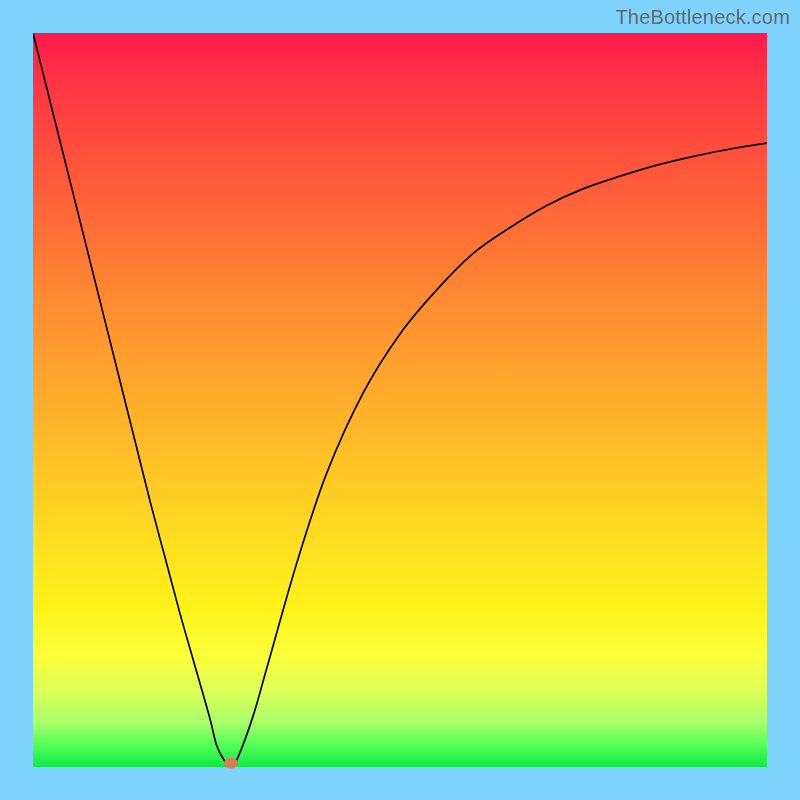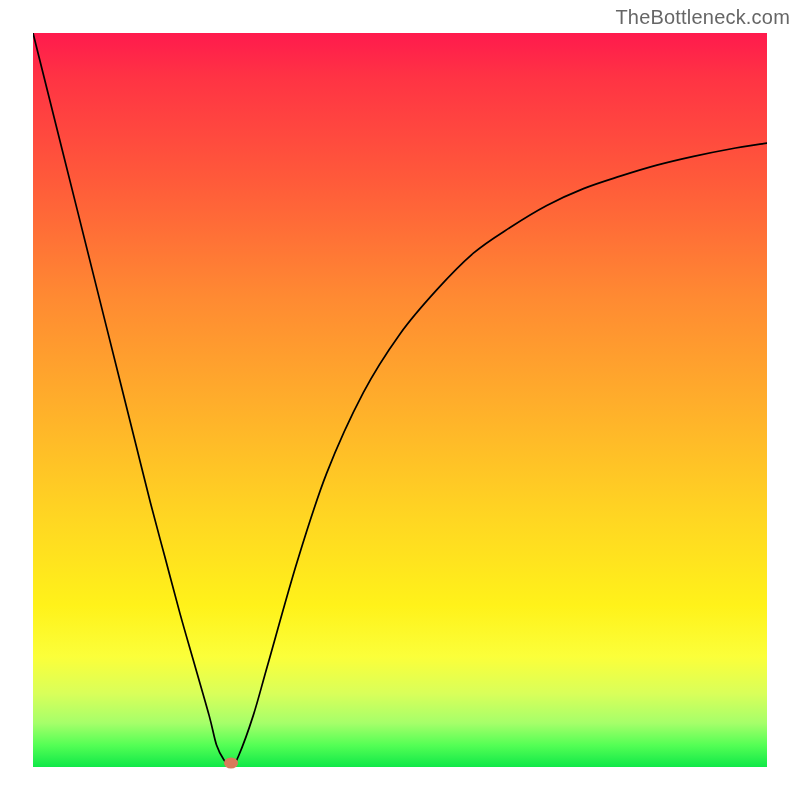--- a/index.html
+++ b/index.html
@@ -8,21 +8,21 @@
     width: 800px;
     height: 800px;
     overflow: hidden;
     background: #000;
     font-family: Arial, Helvetica, sans-serif;
   }
   .frame {
     position: relative;
     width: 800px;
     height: 800px;
-    background: #ffffff;
+    background: #7dd3fc;
   }
   .plot-area {
     position: absolute;
     left: 33px;
     top: 33px;
     width: 734px;
     height: 734px;
     
     background: linear-gradient(
       to bottom,

